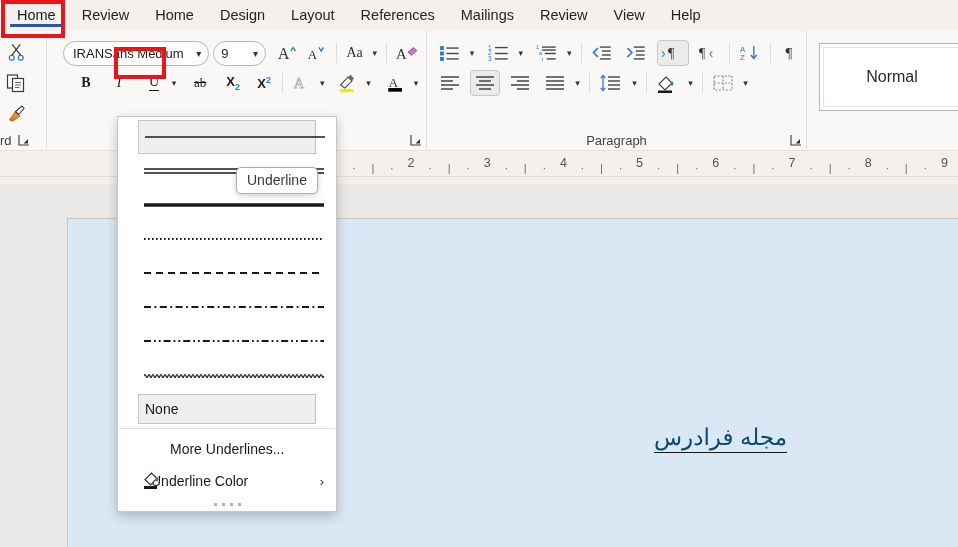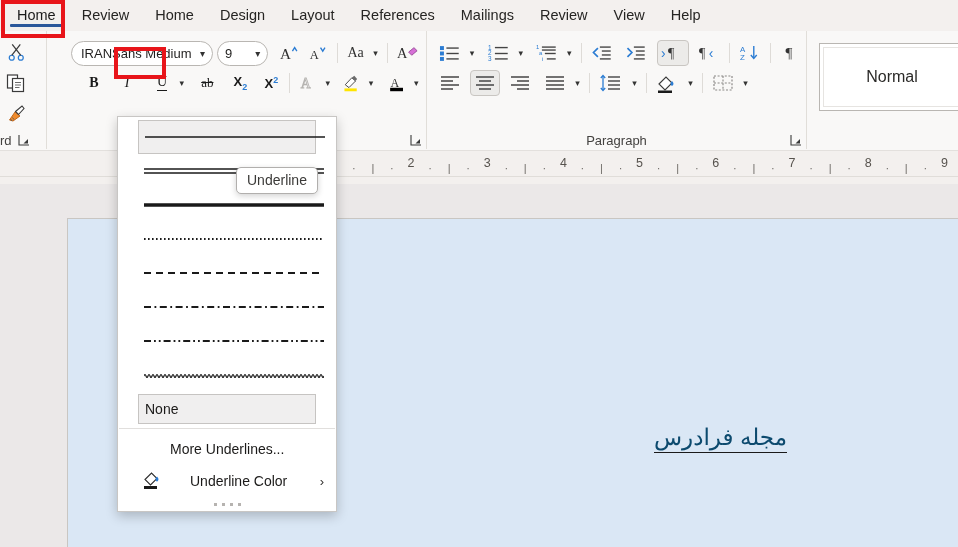--- a/index.html
+++ b/index.html
@@ -203,21 +203,21 @@
   }
   .ul-item.sel { background:#f0efef; border:1px solid #c6c4c2; }
 
   .menu-sep { height:1px; background:#e1dfdd; margin:4px 1px; }
   .menu-item {
     height:32px; display:flex; align-items:center;
     padding-left:26px; font-size:14px; color:#1b1a19;
     position:relative;
   }
   .menu-item .mi-ico { position:absolute; left:24px; top:50%; transform:translateY(-50%); }
-  .menu-item.with-ico { padding-left:72px; }
+  .menu-item.with-ico { padding-left:33px; }
   .submenu-arrow { position:absolute; right:12px; font-size:13px; color:#33312f; }
   .grip { height:14px; display:flex; align-items:center; justify-content:center; gap:5px; }
   .grip i { width:3px; height:3px; background:#b6b3b0; display:block; }
 
   
   .tooltip {
     position:absolute;
     left:236px; top:167px;
     background:#fff;
     border:1px solid #b1afad;
@@ -287,21 +287,21 @@
     </div>
     <div class="group-label" style="text-align:left; padding-left:0px;">rd</div>
     <div class="dlg-launcher">
       <svg width="13" height="13" viewBox="0 0 13 13">
           <path d="M1 1 L1 11 L11 11" fill="none" stroke="#3a3a3a" stroke-width="1.1"></path>
           <path d="M10 5 L10 9.5 L5.5 9.5 Z" fill="#3a3a3a"></path>
         </svg>
     </div>
   </div>
 
-  <div class="group" style="width:380px; padding-left:24px;margin-left:12px;">
+  <div class="group" style="width:380px; padding-left:16px;margin-left:12px;">
     <div class="rows" style="margin-top:4px;">
       <div class="row">
         <div class="combo combo-font">
           <span class="val">IRANSans Medium</span>
           <span class="cv">▾</span>
         </div>
         <div class="combo combo-size" style="margin-left:3px;">
           <span class="val">9</span>
           <span class="cv">▾</span>
         </div>

